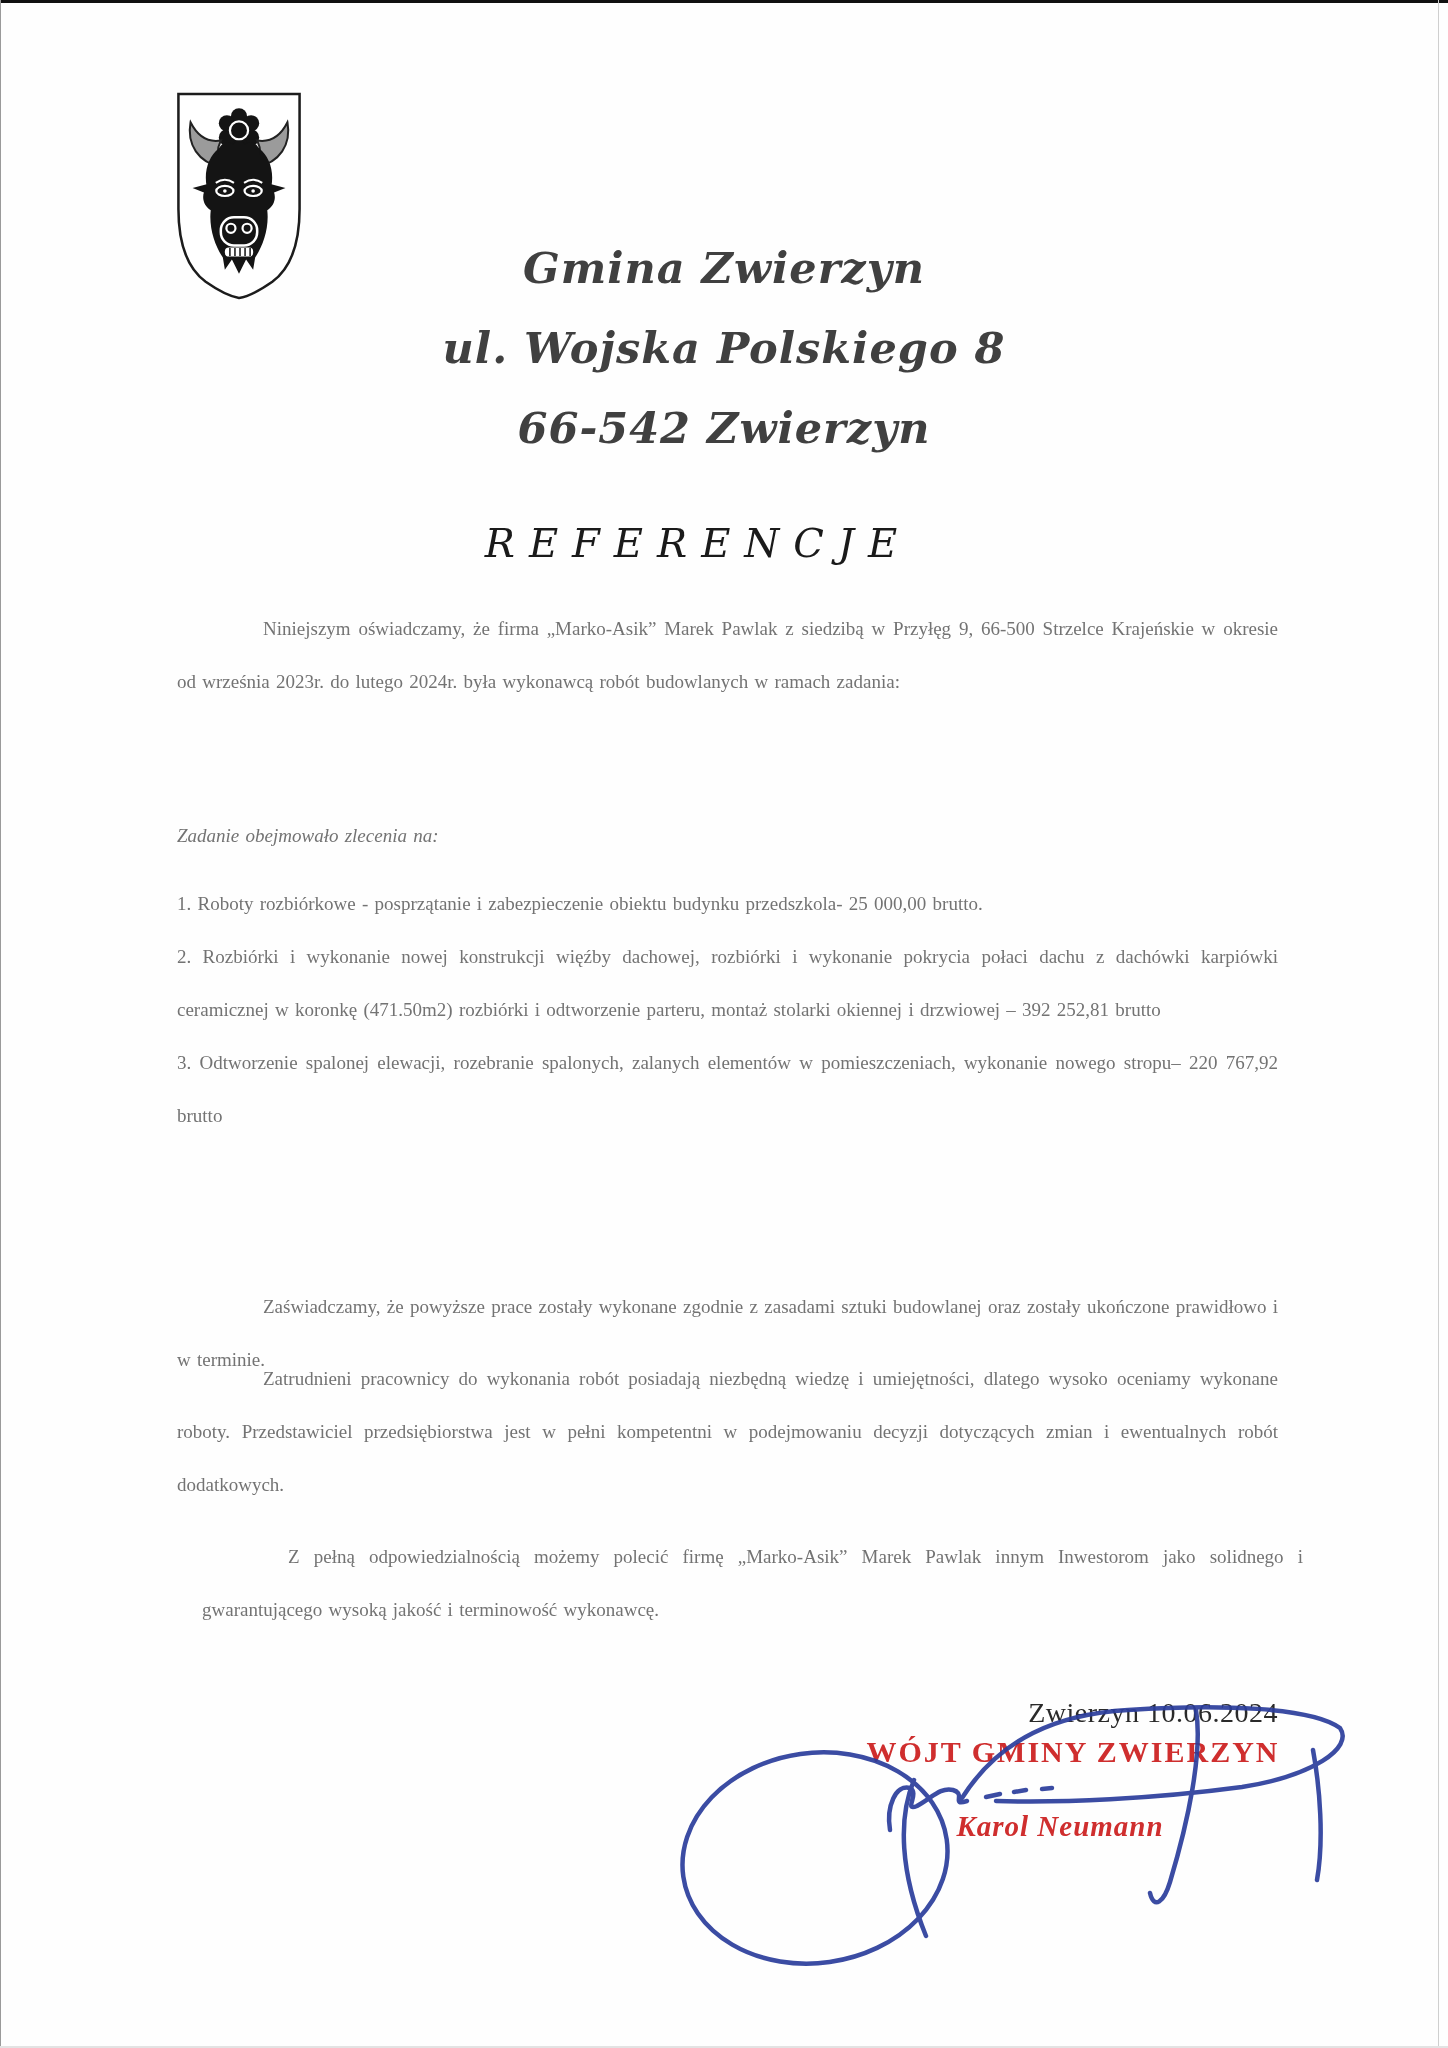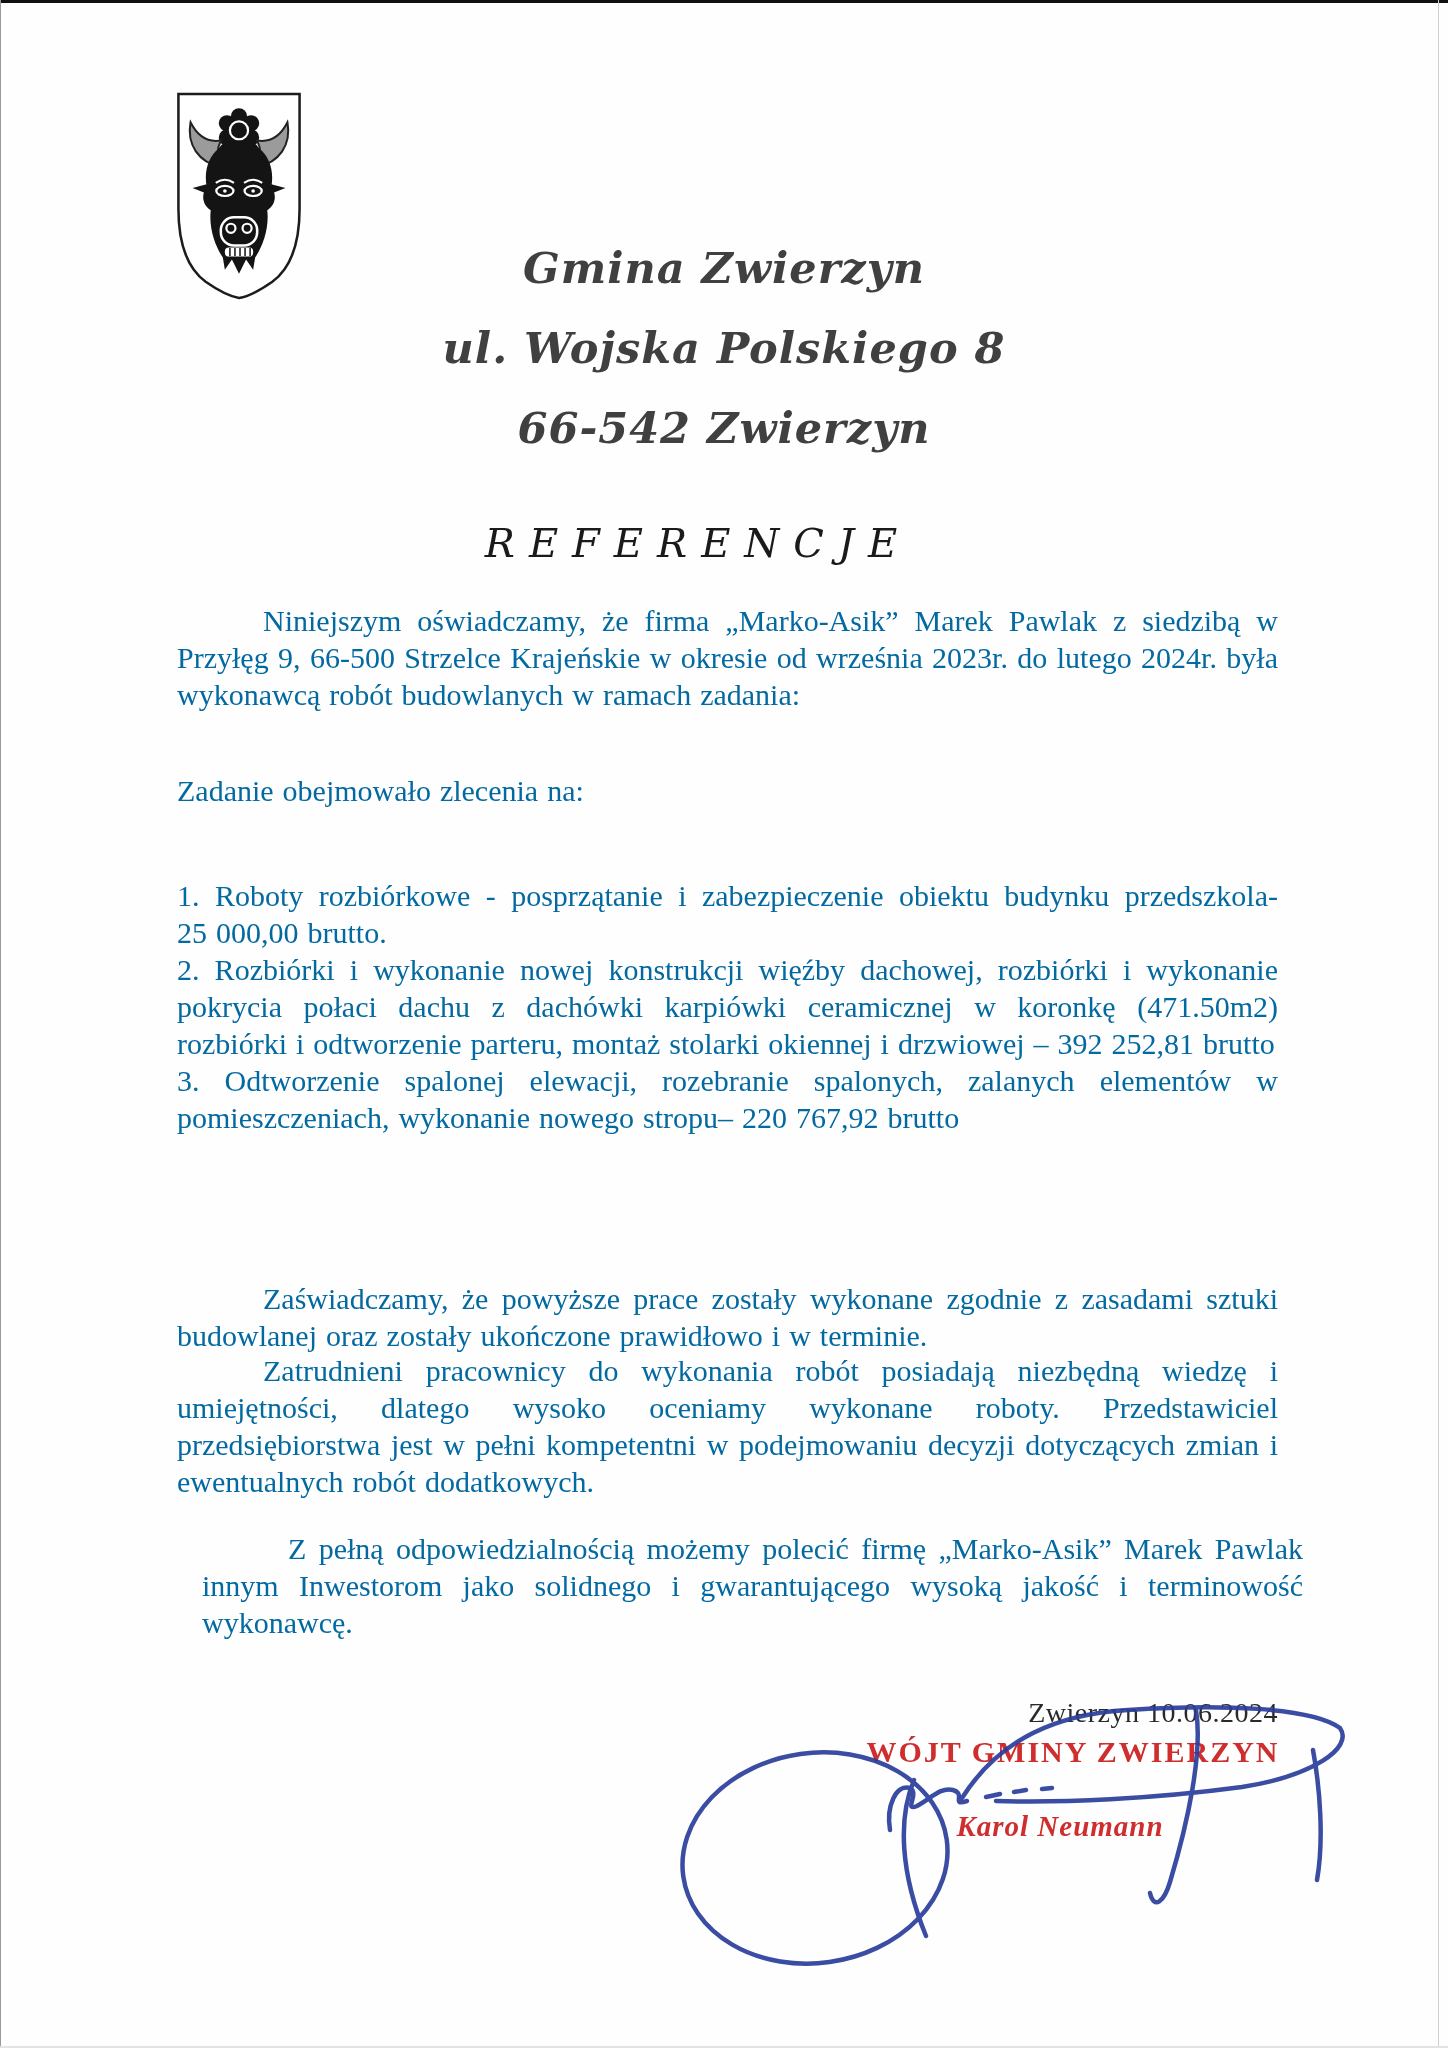--- a/index.html
+++ b/index.html
@@ -33,24 +33,24 @@
     font-family:"DejaVu Serif", serif;
     font-style:italic;
     font-size:40px;
     letter-spacing:14px;
     color:#1a1a1a;
     transform:translateX(-26px);
   }
 
   .bodyblock{
     position:absolute;left:177px;width:1101px;
-    font-size:30px;line-height:37px;
+    font-size:19px;line-height:53px;
     text-align:justify;
     word-spacing:1.5px;
-    color:#0369a1;
+    color:#737373;
   }
   .indent{text-indent:86px;}
   .quote-line{text-align:left;text-indent:90px;}
   .tasks-list .task-line{text-align:justify;}
 
   .place-date{
     position:absolute;left:177px;top:1697px;width:1101px;
     text-align:right;font-size:28px;color:#2a2a2a;
     letter-spacing:.5px;
   }
@@ -113,21 +113,21 @@
 
   <div class="letterhead">
     <div class="lh-line">Gmina Zwierzyn</div>
     <div class="lh-line">ul. Wojska Polskiego 8</div>
     <div class="lh-line">66-542 Zwierzyn</div>
   </div>
 
   <div class="doc-title">REFERENCJE</div>
 
   <div class="bodyblock indent" style="top:602px;">Niniejszym oświadczamy, że firma „Marko-Asik” Marek Pawlak z siedzibą w Przyłęg 9, 66-500 Strzelce Krajeńskie w okresie od września 2023r. do lutego 2024r. była wykonawcą robót budowlanych w ramach zadania:</div>
-  <div class="bodyblock" style="top:772px;">Zadanie obejmowało zlecenia na:</div>
+  <div class="bodyblock" style="top:809px;font-style:italic;">Zadanie obejmowało zlecenia na:</div>
 
   <div class="bodyblock tasks-list" style="top:877px;">
     <div class="task-line">1. Roboty rozbiórkowe - posprzątanie i zabezpieczenie obiektu budynku przedszkola- 25&nbsp;000,00 brutto.</div>
     <div class="task-line">2. Rozbiórki i wykonanie nowej konstrukcji więźby dachowej, rozbiórki i wykonanie pokrycia połaci dachu z dachówki karpiówki ceramicznej w koronkę (471.50m2) rozbiórki i odtworzenie parteru, montaż stolarki okiennej i drzwiowej – 392&nbsp;252,81 brutto</div>
     <div class="task-line">3. Odtworzenie spalonej elewacji, rozebranie spalonych, zalanych elementów w pomieszczeniach, wykonanie nowego stropu– 220&nbsp;767,92 brutto</div>
   </div>
 
   <div class="bodyblock indent" style="top:1255px;margin-top:25px;">Zaświadczamy, że powyższe prace zostały wykonane zgodnie z zasadami sztuki budowlanej oraz zostały ukończone prawidłowo i w terminie.</div>
   <div class="bodyblock indent" style="top:1352px;">Zatrudnieni pracownicy do wykonania robót posiadają niezbędną wiedzę i umiejętności, dlatego wysoko oceniamy wykonane roboty. Przedstawiciel przedsiębiorstwa jest w pełni kompetentni w podejmowaniu decyzji dotyczących zmian i ewentualnych robót dodatkowych.</div>
   <div class="bodyblock indent" style="top:1530px;margin-left:25px;">Z pełną odpowiedzialnością możemy polecić firmę „Marko-Asik” Marek Pawlak innym Inwestorom jako solidnego i gwarantującego wysoką jakość i terminowość wykonawcę.</div>

